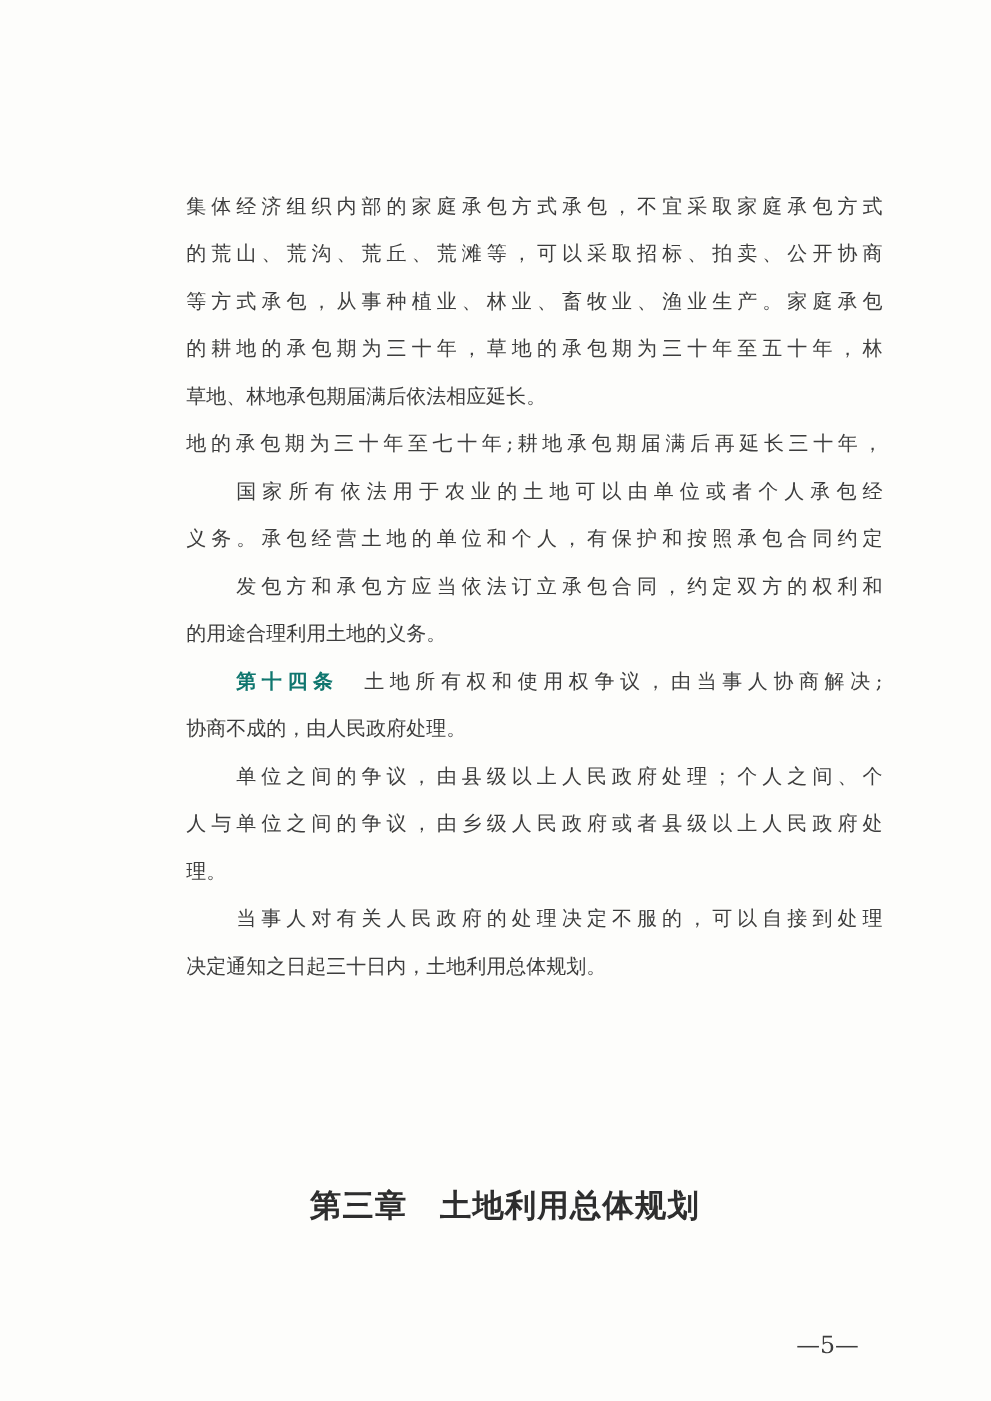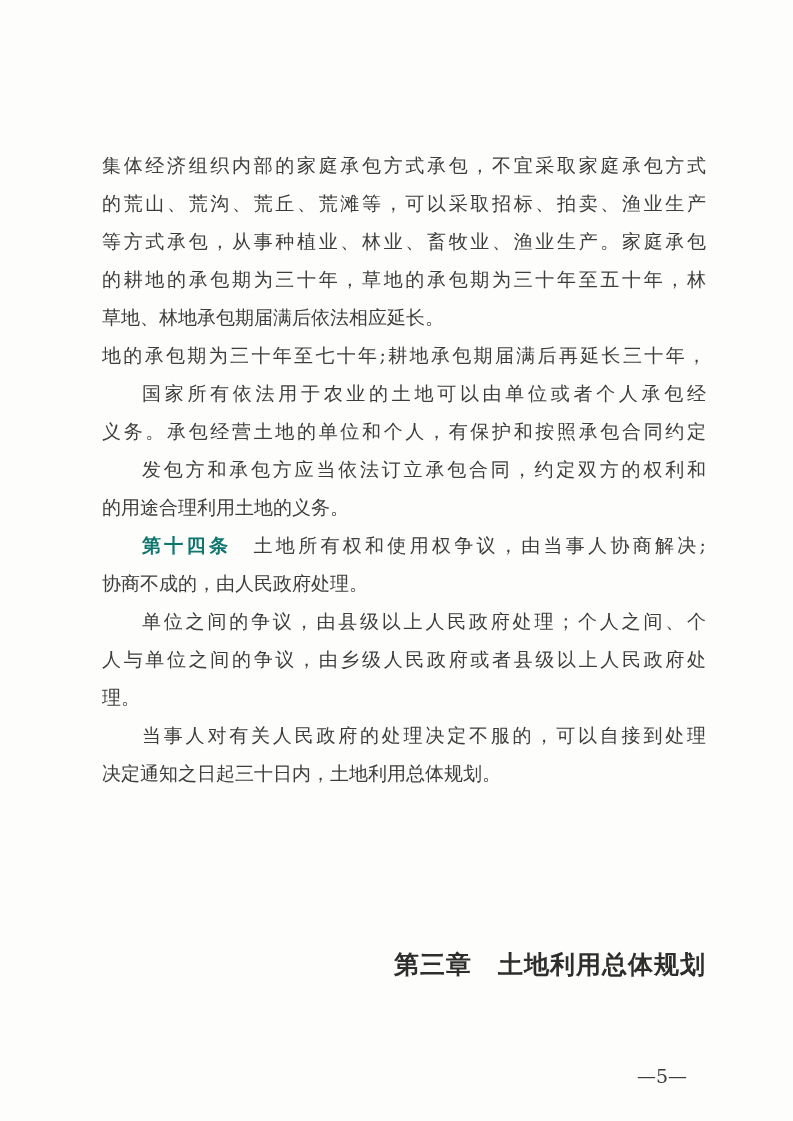--- a/index.html
+++ b/index.html
@@ -20,45 +20,46 @@
     position: absolute;
     left: 102px;
     top: 146px;
     width: 604px;
   }
   .para {
     margin: 0;
     padding: 0;
   }
   .line {
-    font-size: 19px;
+    font-size: 16px;
     line-height: 38px;
     height: 38px;
     text-align: justify;
     text-align-last: justify;
     color: #3d3d3d;
+    margin-left: 47px;
   }
   .line.last {
     text-align-last: left;
   }
   .line.indent {
     text-indent: 40px;
   }
   .lead-bold {
     font-weight: 700;
     font-family: "DejaVu Sans", "Liberation Sans", sans-serif;
     color: #0f766e;
   }
   .chapter-heading {
     position: absolute;
     left: 102px;
     top: 944px;
     width: 604px;
     margin: 0;
-    text-align: right;
+    text-align: center;
     font-family: "DejaVu Sans", "Liberation Sans", sans-serif;
     font-weight: 700;
     font-size: 25px;
     line-height: 42px;
     letter-spacing: 1px;
     color: #2e2e2e;
   }
   .page-number {
     position: absolute;
     top: 1062px;
@@ -69,21 +70,21 @@
     font-family: "DejaVu Serif", "Liberation Serif", serif;
   }
 </style>
 </head>
 <body>
 
 <div class="page">
   <main class="doc-body">
       <div class="para">
         <div class="line">集体经济组织内部的家庭承包方式承包，不宜采取家庭承包方式</div>
-        <div class="line">的荒山、荒沟、荒丘、荒滩等，可以采取招标、拍卖、渔业生产</div>
+        <div class="line">的荒山、荒沟、荒丘、荒滩等，可以采取招标、拍卖、公开协商</div>
         <div class="line">等方式承包，从事种植业、林业、畜牧业、渔业生产。家庭承包</div>
         <div class="line">的耕地的承包期为三十年，草地的承包期为三十年至五十年，林</div>
         <div class="line last">草地、林地承包期届满后依法相应延长。</div>
         <div class="line">地的承包期为三十年至七十年;耕地承包期届满后再延长三十年，</div>
       </div>
       <div class="para">
         <div class="line indent">国家所有依法用于农业的土地可以由单位或者个人承包经</div>
       </div>
       <div class="para">
         <div class="line">义务。承包经营土地的单位和个人，有保护和按照承包合同约定</div>

